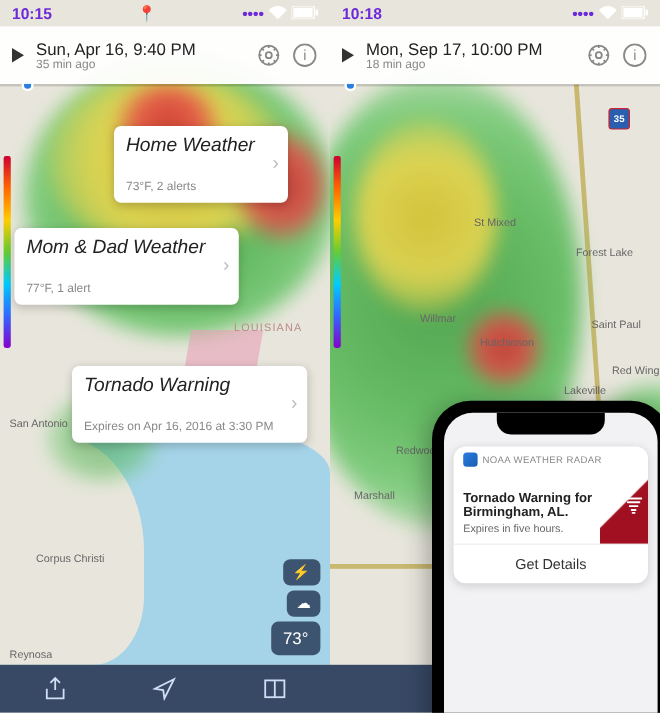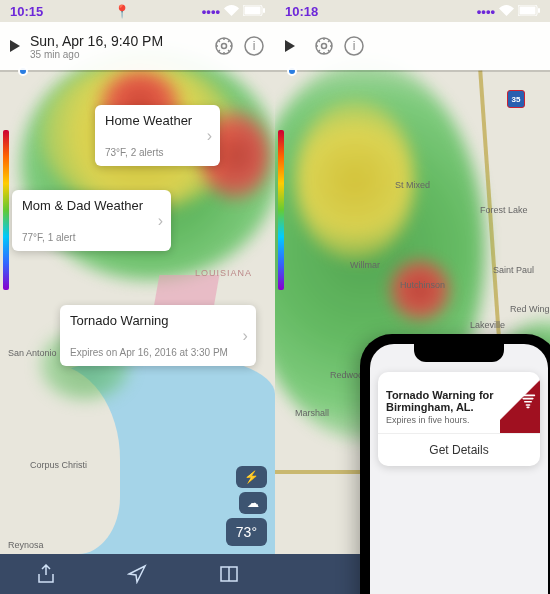--- a/index.html
+++ b/index.html
@@ -18,21 +18,21 @@
   .status-right { display: flex; align-items: center; gap: 4px; }
   .header-bar { position: absolute; top: 22px; left: 0; right: 0; height: 48px; background: rgba(255,255,255,0.94); display: flex; align-items: center; padding: 0 10px; z-index: 90; }
   .play-btn { width: 0; height: 0; border-left: 10px solid #333; border-top: 6px solid transparent; border-bottom: 6px solid transparent; margin-right: 10px; cursor: pointer; }
   .header-text { flex: 1; }
   .header-title { font-size: 14px; color: #222; font-weight: 400; }
   .header-sub { font-size: 10px; color: #888; }
   .header-icon { width: 22px; height: 22px; margin-left: 8px; display: flex; align-items: center; justify-content: center; color: #888; cursor: pointer; }
   .timeline { position: absolute; top: 70px; left: 0; right: 0; height: 2px; background: rgba(0,0,0,0.15); z-index: 85; }
   .timeline-dot { position: absolute; top: -4px; width: 10px; height: 10px; background: #2a7de1; border-radius: 50%; border: 2px solid #fff; }
   .callout { position: absolute; background: #fff; border-radius: 6px; padding: 8px 28px 8px 10px; box-shadow: 0 2px 8px rgba(0,0,0,0.2); z-index: 50; cursor: pointer; }
-  .callout-title { font-size: 13px; color: #222; font-weight: 500; }
+  .callout-title { font-size: 16px; color: #222; font-weight: 500; font-style: italic; }
   .callout-sub { font-size: 10px; color: #888; margin-top: 19px; }
   .callout-chevron { position: absolute; right: 8px; top: 50%; transform: translateY(-50%); color: #bbb; font-size: 16px; }
   .color-scale { position: absolute; left: 3px; top: 130px; width: 6px; height: 160px; z-index: 40; background: linear-gradient(to bottom, #c03, #f60, #fc0, #6c3, #0cf, #36f, #80c); border-radius: 2px; }
   .scale-label { position: absolute; left: -4px; font-size: 8px; color: #444; transform: rotate(-90deg); transform-origin: left center; white-space: nowrap; }
   .bottom-bar { position: absolute; bottom: 0; left: 0; right: 0; height: 40px; background: rgba(40,60,90,0.92); display: flex; align-items: center; justify-content: space-around; z-index: 90; }
   .bottom-icon { color: #cfe0f5; cursor: pointer; width: 22px; height: 22px; display: flex; align-items: center; justify-content: center; }
   .weather-widget { position: absolute; right: 8px; bottom: 48px; z-index: 60; display: flex; flex-direction: column; gap: 4px; align-items: flex-end; }
   .widget-pill { background: rgba(50,70,100,0.9); border-radius: 6px; padding: 6px 10px; color: #fff; font-size: 14px; display: flex; align-items: center; gap: 6px; cursor: pointer; }
   .small-pill { padding: 4px 8px; font-size: 12px; }
   .mock-phone { position: absolute; right: -8px; bottom: -60px; width: 198px; height: 320px; background: #000; border-radius: 32px; padding: 10px; z-index: 200; box-shadow: -4px 4px 20px rgba(0,0,0,0.3); }
@@ -208,20 +208,24 @@
             <rect x="0" y="0" width="19" height="11" rx="2" fill="none" stroke="#fff"></rect>
             <rect x="1.5" y="1.5" width="16" height="8" fill="#fff"></rect>
             <rect x="20" y="3" width="2" height="5" rx="1" fill="#fff"></rect>
           </svg>
       </span>
     </div>
   </div>
 
   <div class="header-bar">
     <div class="play-btn"></div>
+    <div class="header-text">
+      <div class="header-title">Mon, Sep 17, 10:00 PM</div>
+      <div class="header-sub">18 min ago</div>
+    </div>
     <div class="header-icon">
       <svg width="20" height="20" viewBox="0 0 20 20">
           <circle cx="10" cy="10" r="8" fill="none" stroke="#888" stroke-width="1.5"></circle>
           <circle cx="10" cy="10" r="2.5" fill="none" stroke="#888" stroke-width="1.5"></circle>
           <path d="M10 2v2M10 16v2M2 10h2M16 10h2M4.5 4.5l1.4 1.4M14.1 14.1l1.4 1.4M4.5 15.5l1.4-1.4M14.1 5.9l1.4-1.4" stroke="#888" stroke-width="1.5"></path>
         </svg>
     </div>
     <div class="header-icon">
       <svg width="20" height="20" viewBox="0 0 20 20">
           <circle cx="10" cy="10" r="9" fill="none" stroke="#888" stroke-width="1.5"></circle>
@@ -242,20 +246,24 @@
       <svg width="18" height="20" viewBox="0 0 18 20">
           <path d="M9 1v10M5 5l4-4 4 4M2 10v8h14v-8" fill="none" stroke="#cfe0f5" stroke-width="1.5"></path>
         </svg>
     </div>
   </div>
 
   <div class="mock-phone">
     <div class="mock-screen">
       <div class="notch"></div>
       <div class="notif-card">
+        <div class="notif-header">
+          <div class="notif-app-icon"></div>
+          <div class="notif-app-name">NOAA WEATHER RADAR</div>
+        </div>
         <div class="notif-body">
           <div class="notif-triangle">
             <svg class="tornado-icon" viewBox="0 0 20 20">
                 <path d="M2 3h16M4 7h12M6 11h8M8 15h4M9 18h2" stroke="#fff" stroke-width="2" stroke-linecap="round"></path>
               </svg>
           </div>
           <div class="notif-title">Tornado Warning for Birmingham, AL.</div>
           <div class="notif-sub">Expires in five hours.</div>
         </div>
         <div class="notif-btn">Get Details</div>

